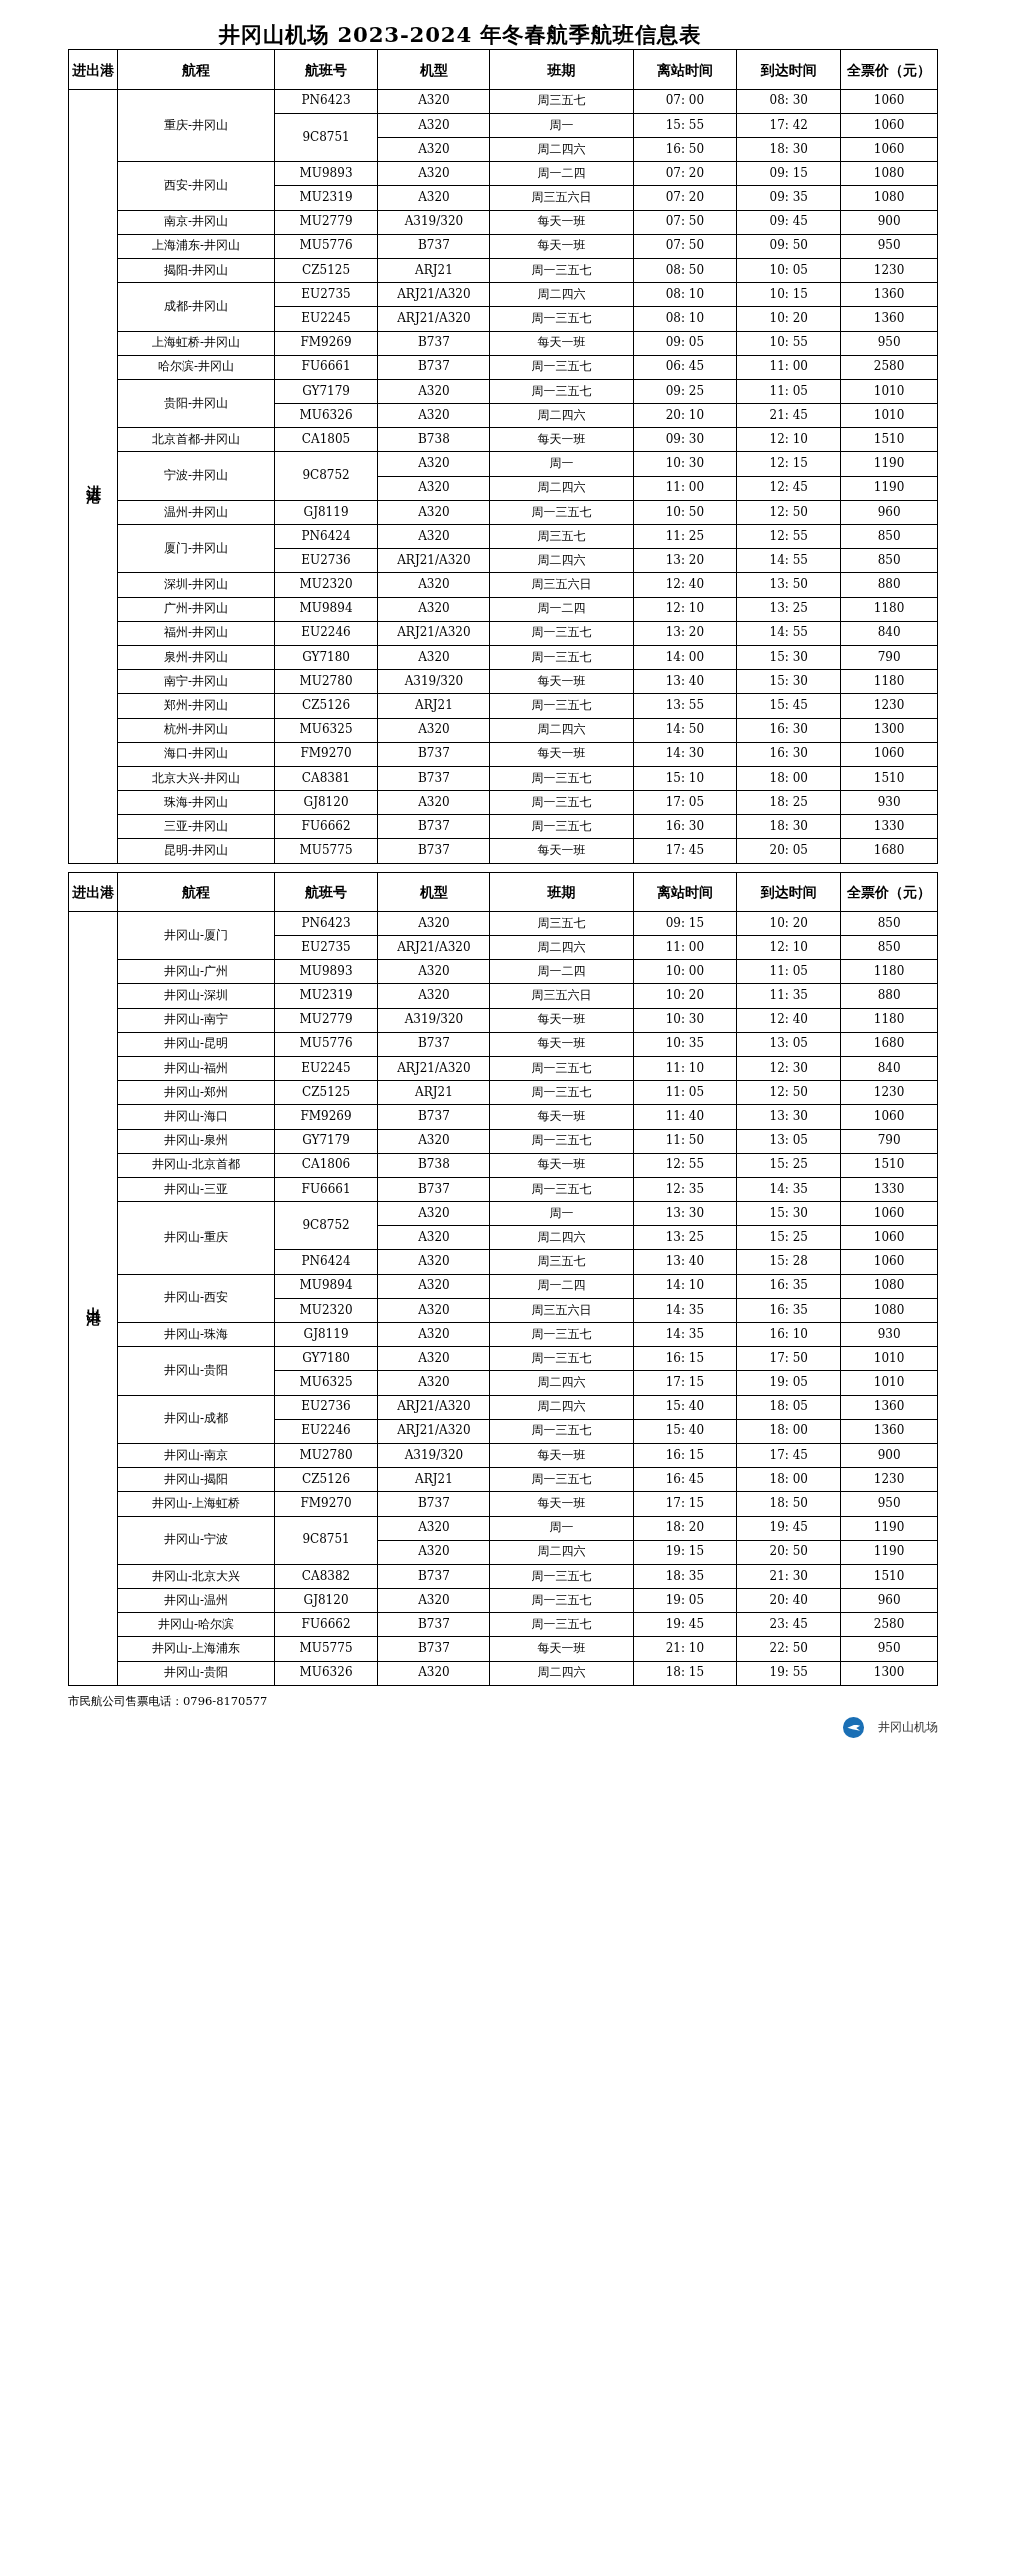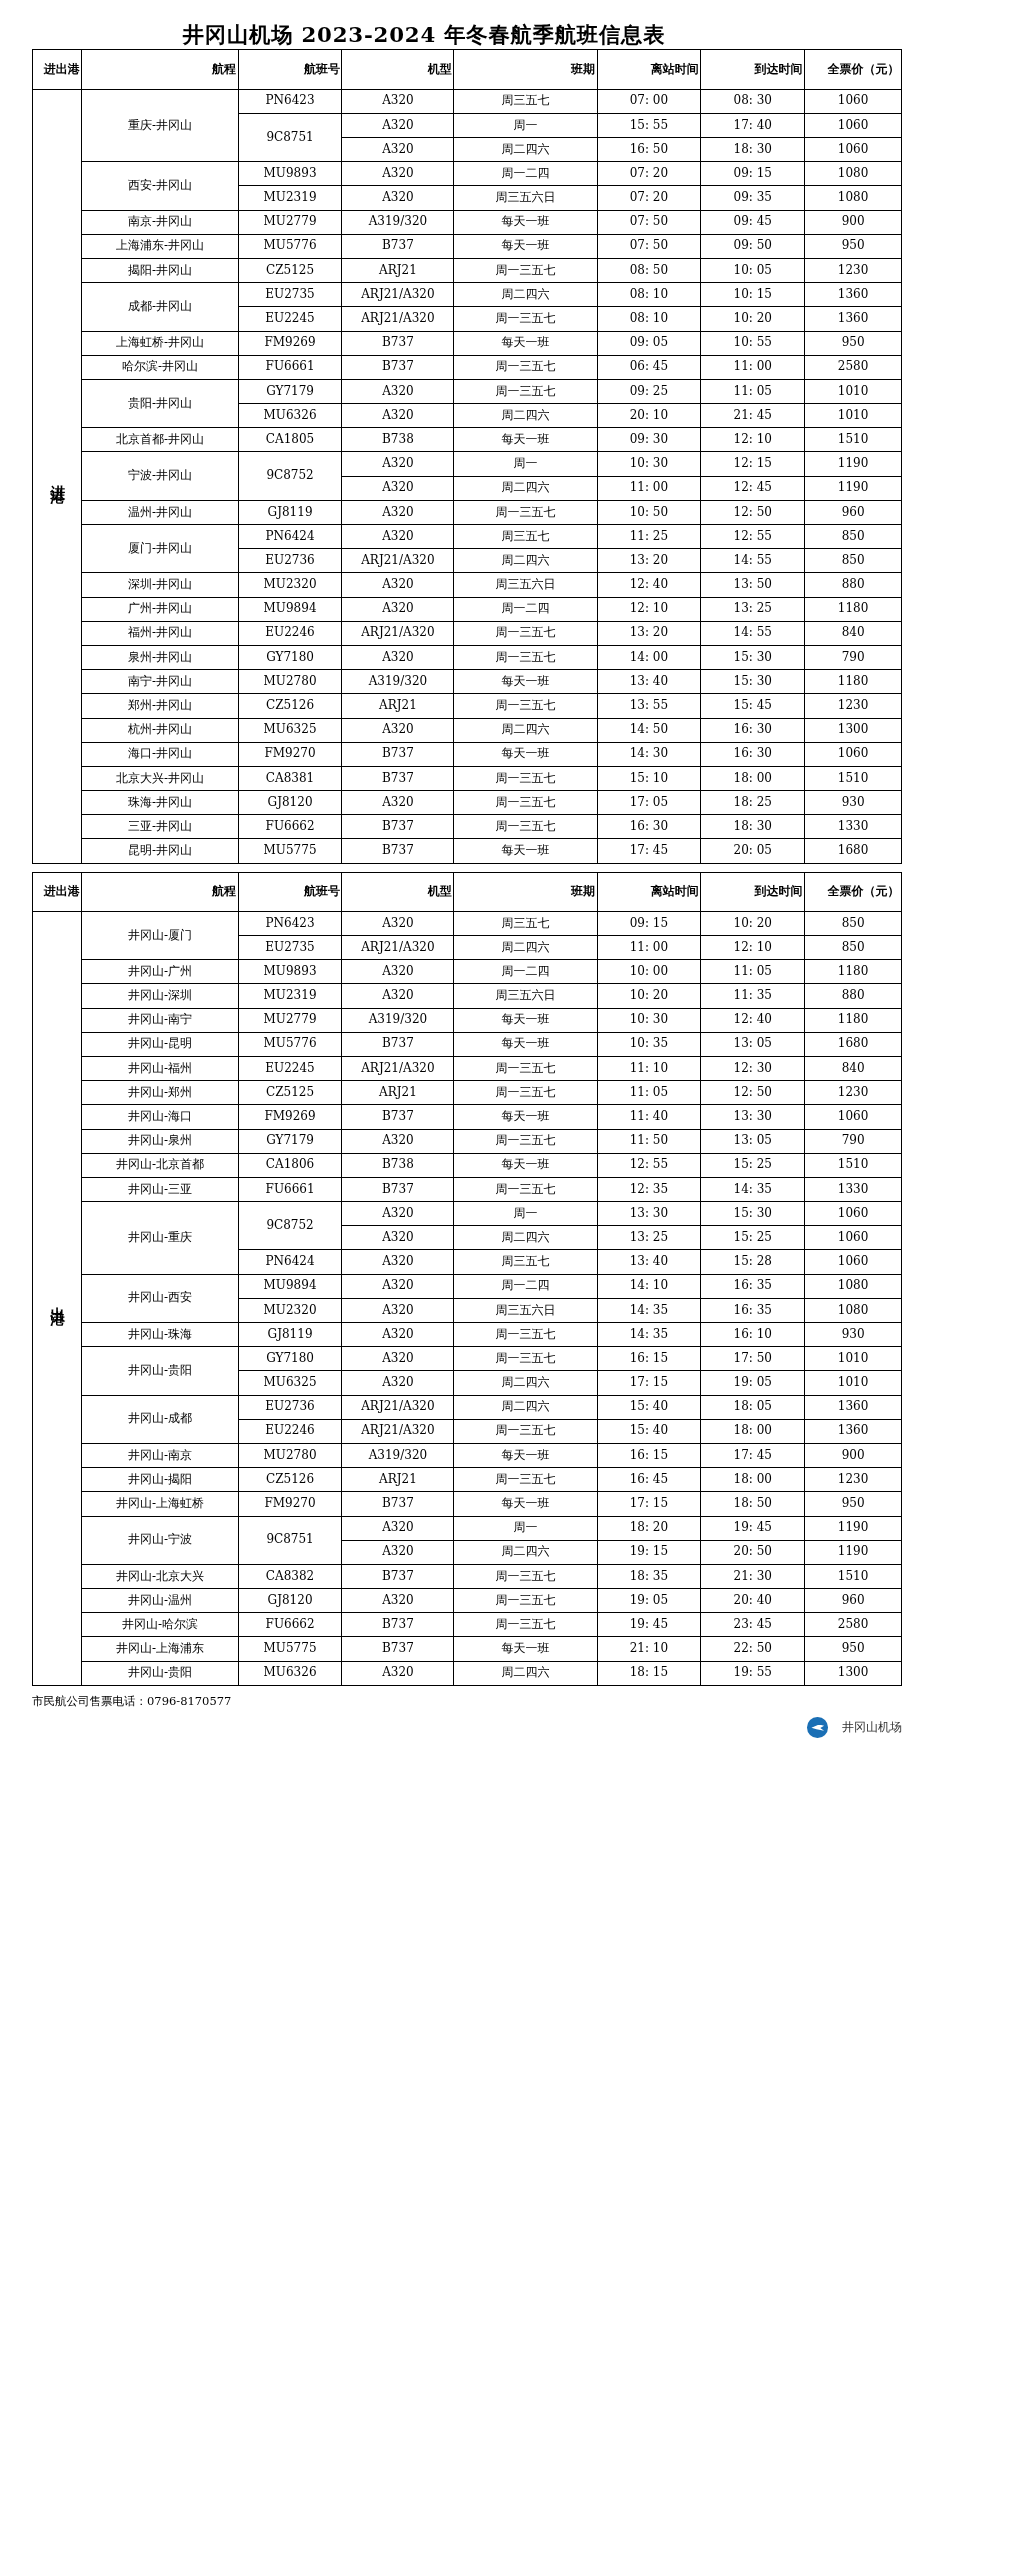--- a/index.html
+++ b/index.html
@@ -9,20 +9,21 @@
   }
   body {
     width: 1012px;
     font-family: "DejaVu Serif", "Liberation Serif", serif;
     color: #000;
   }
   .page {
     width: 848px;
     box-sizing: border-box;
     padding: 14.2px 32px 8px 32px;
+    margin-left: 36px;
   }
   .doc-title {
     text-align: center;
     font-size: 21.3px;
     font-weight: bold;
     letter-spacing: 0.8px;
     margin: 6.3px 0 0 0;
     font-family: "DejaVu Serif", "Liberation Serif", serif;
   }
   .doc-subtitle {
@@ -41,23 +42,22 @@
     text-align: center;
     vertical-align: middle;
     font-size: 12px;
     padding: 1.6px 1.6px;
     height: 20px;
     line-height: 1.15;
     font-family: "DejaVu Serif", "Liberation Serif", serif;
   }
   table.flt th {
     font-weight: bold;
-    font-size: 12px;
+    font-size: 14px;
     height: 35px;
-    text-align: right;
   }
   .col-dir { width: 49px; font-weight: bold; }
   .col-route { width: 155px; }
   .col-fno { width: 103px; }
   .col-type { width: 111px; }
   .col-days { width: 142px; }
   .col-dep { width: 103px; }
   .col-arr { width: 103px; }
   .col-price { width: 96px; }
   .dir-cell {
@@ -166,21 +166,21 @@
           <td>周三五七</td>
           <td>07: 00</td>
           <td>08: 30</td>
           <td>1060</td>
         </tr>
         <tr>
           <td rowspan="2">9C8751</td>
           <td>A320</td>
           <td>周一</td>
           <td>15: 55</td>
-          <td>17: 40</td>
+          <td>17: 42</td>
           <td>1060</td>
         </tr>
         <tr>
           <td>A320</td>
           <td>周二四六</td>
           <td>16: 50</td>
           <td>18: 30</td>
           <td>1060</td>
         </tr>
         <tr>

